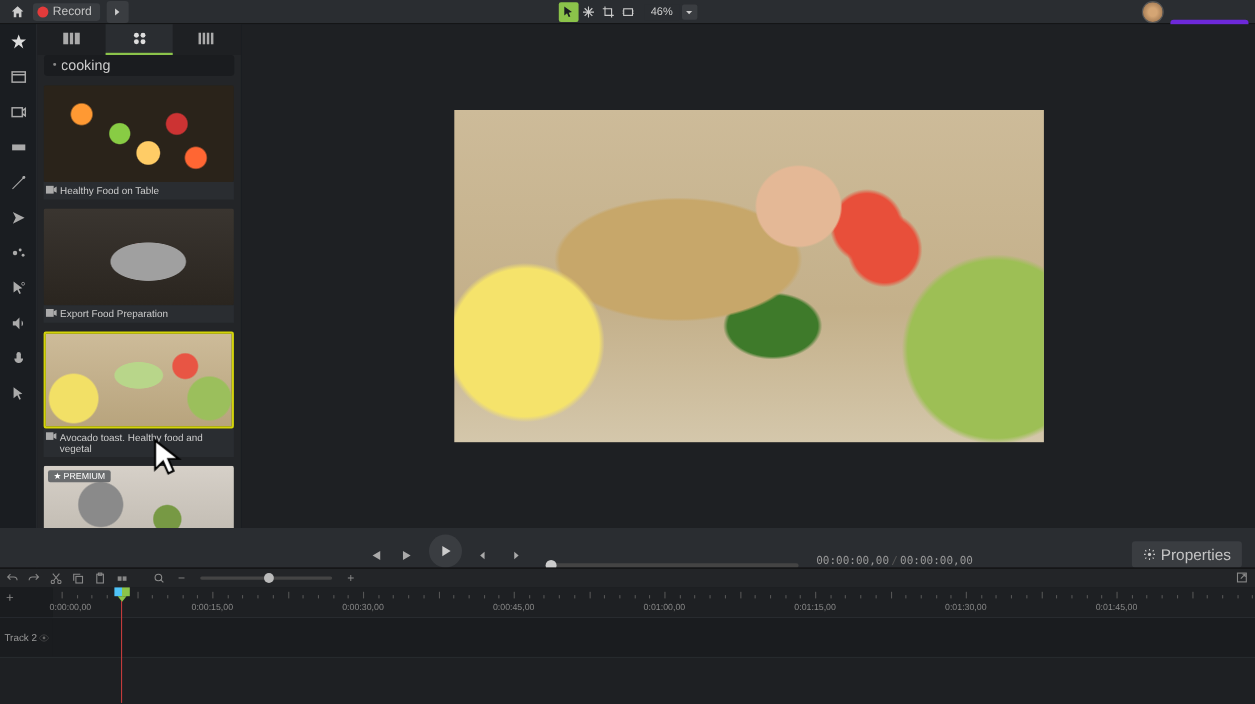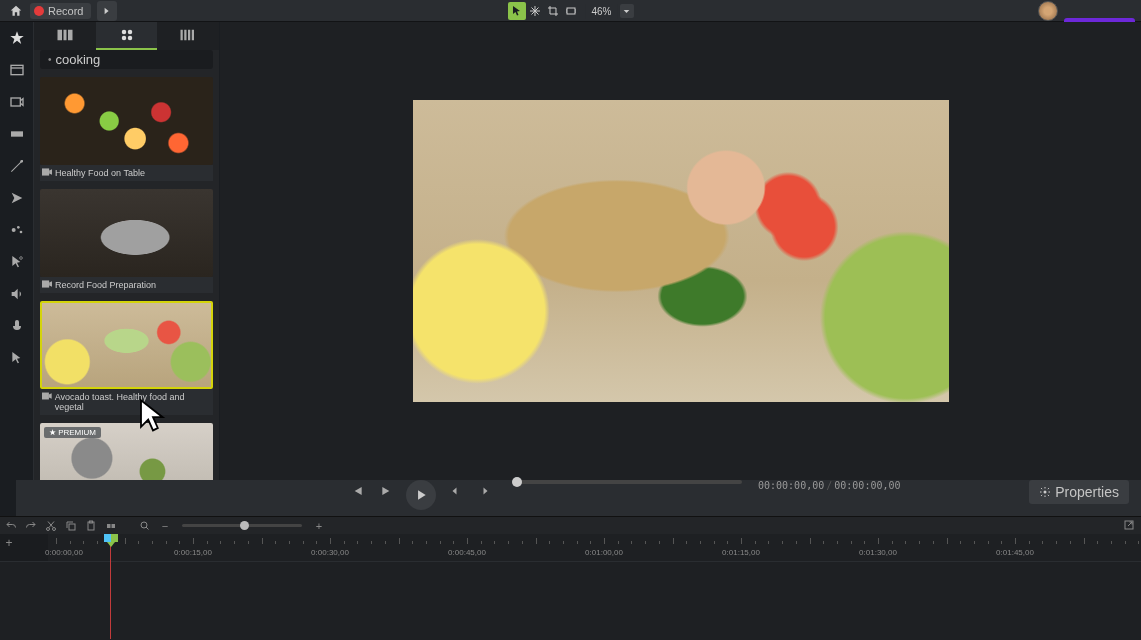--- a/index.html
+++ b/index.html
@@ -177,27 +177,27 @@
   position:absolute;
   left:138px; top:398px;
   width:30px; height:36px;
   z-index:100;
   pointer-events:none;
 }
 
 
 .playback-bar {
   position: absolute;
-  left: 16px;
+  left: 0;
   top: 480px;
   right: 0;
   height: 36px;
   background: #2a2d31;
   display:flex;
-  align-items:flex-start;
+  align-items:flex-end;
   padding: 0 12px;
   gap:8px;
 }
 .pb-left-spacer { width:310px; }
 .pb-btn { width:22px; height:22px; display:flex;align-items:center;justify-content:center; cursor:pointer; color:#aaa;}
 .play-btn { width:30px;height:30px; border-radius:50%; background:#3a3d41; }
 .scrubber { flex:0 0 230px; height:4px; background:#444; border-radius:2px; position:relative; margin:0 8px;}
 .scrub-dot{ position:absolute; left:0; top:-3px; width:10px; height:10px; border-radius:50%; background:#ccc;}
 .timecode { font-size:10px; color:#999; font-family: monospace; }
 .timecode .sep { color:#555; margin:0 2px;}
@@ -452,21 +452,21 @@
           <span>Healthy Food on Table</span>
         </div>
     </div>
     <div class="asset-item">
       <div class="asset-thumb thumb2"></div>
       <div class="asset-label">
           <svg width="10" height="8" viewBox="0 0 14 10" fill="#aaa">
             <rect x="0" y="0" width="10" height="10"></rect>
             <path d="M10 3l4-2v8l-4-2z"></path>
           </svg>
-          <span>Record Food Preparation</span>
+          <span>Export Food Preparation</span>
         </div>
     </div>
     <div class="asset-item selected">
       <div class="asset-thumb thumb3"></div>
       <div class="asset-label">
           <svg width="10" height="8" viewBox="0 0 14 10" fill="#aaa">
             <rect x="0" y="0" width="10" height="10"></rect>
             <path d="M10 3l4-2v8l-4-2z"></path>
           </svg>
           <span>Avocado toast. Healthy food and vegetal</span>
@@ -681,13 +681,23 @@
           <div class="ruler-tick minor" style="left: 1008.1px;"></div>
           <div class="ruler-tick minor" style="left: 1021.8px;"></div>
           <div class="ruler-tick" style="left: 1035.5px;"></div>
           <div class="ruler-tick minor" style="left: 1049.2px;"></div>
           <div class="ruler-tick minor" style="left: 1062.9px;"></div>
           <div class="ruler-tick minor" style="left: 1076.6px;"></div>
           <div class="ruler-tick minor" style="left: 1090.3px;"></div>
         </div>
     </div>
   </div>
+  <div class="tl-track">
+    <div class="track-label">
+      <span>Track 2</span>
+      <svg class="track-vis" viewBox="0 0 24 24" fill="#666">
+          <circle cx="12" cy="12" r="3"></circle>
+          <path d="M2 12s4-7 10-7 10 7 10 7-4 7-10 7S2 12 2 12z" fill="none" stroke="#666"></path>
+        </svg>
+    </div>
+    <div class="track-content"></div>
+  </div>
 </div>
 
 </body></html>

